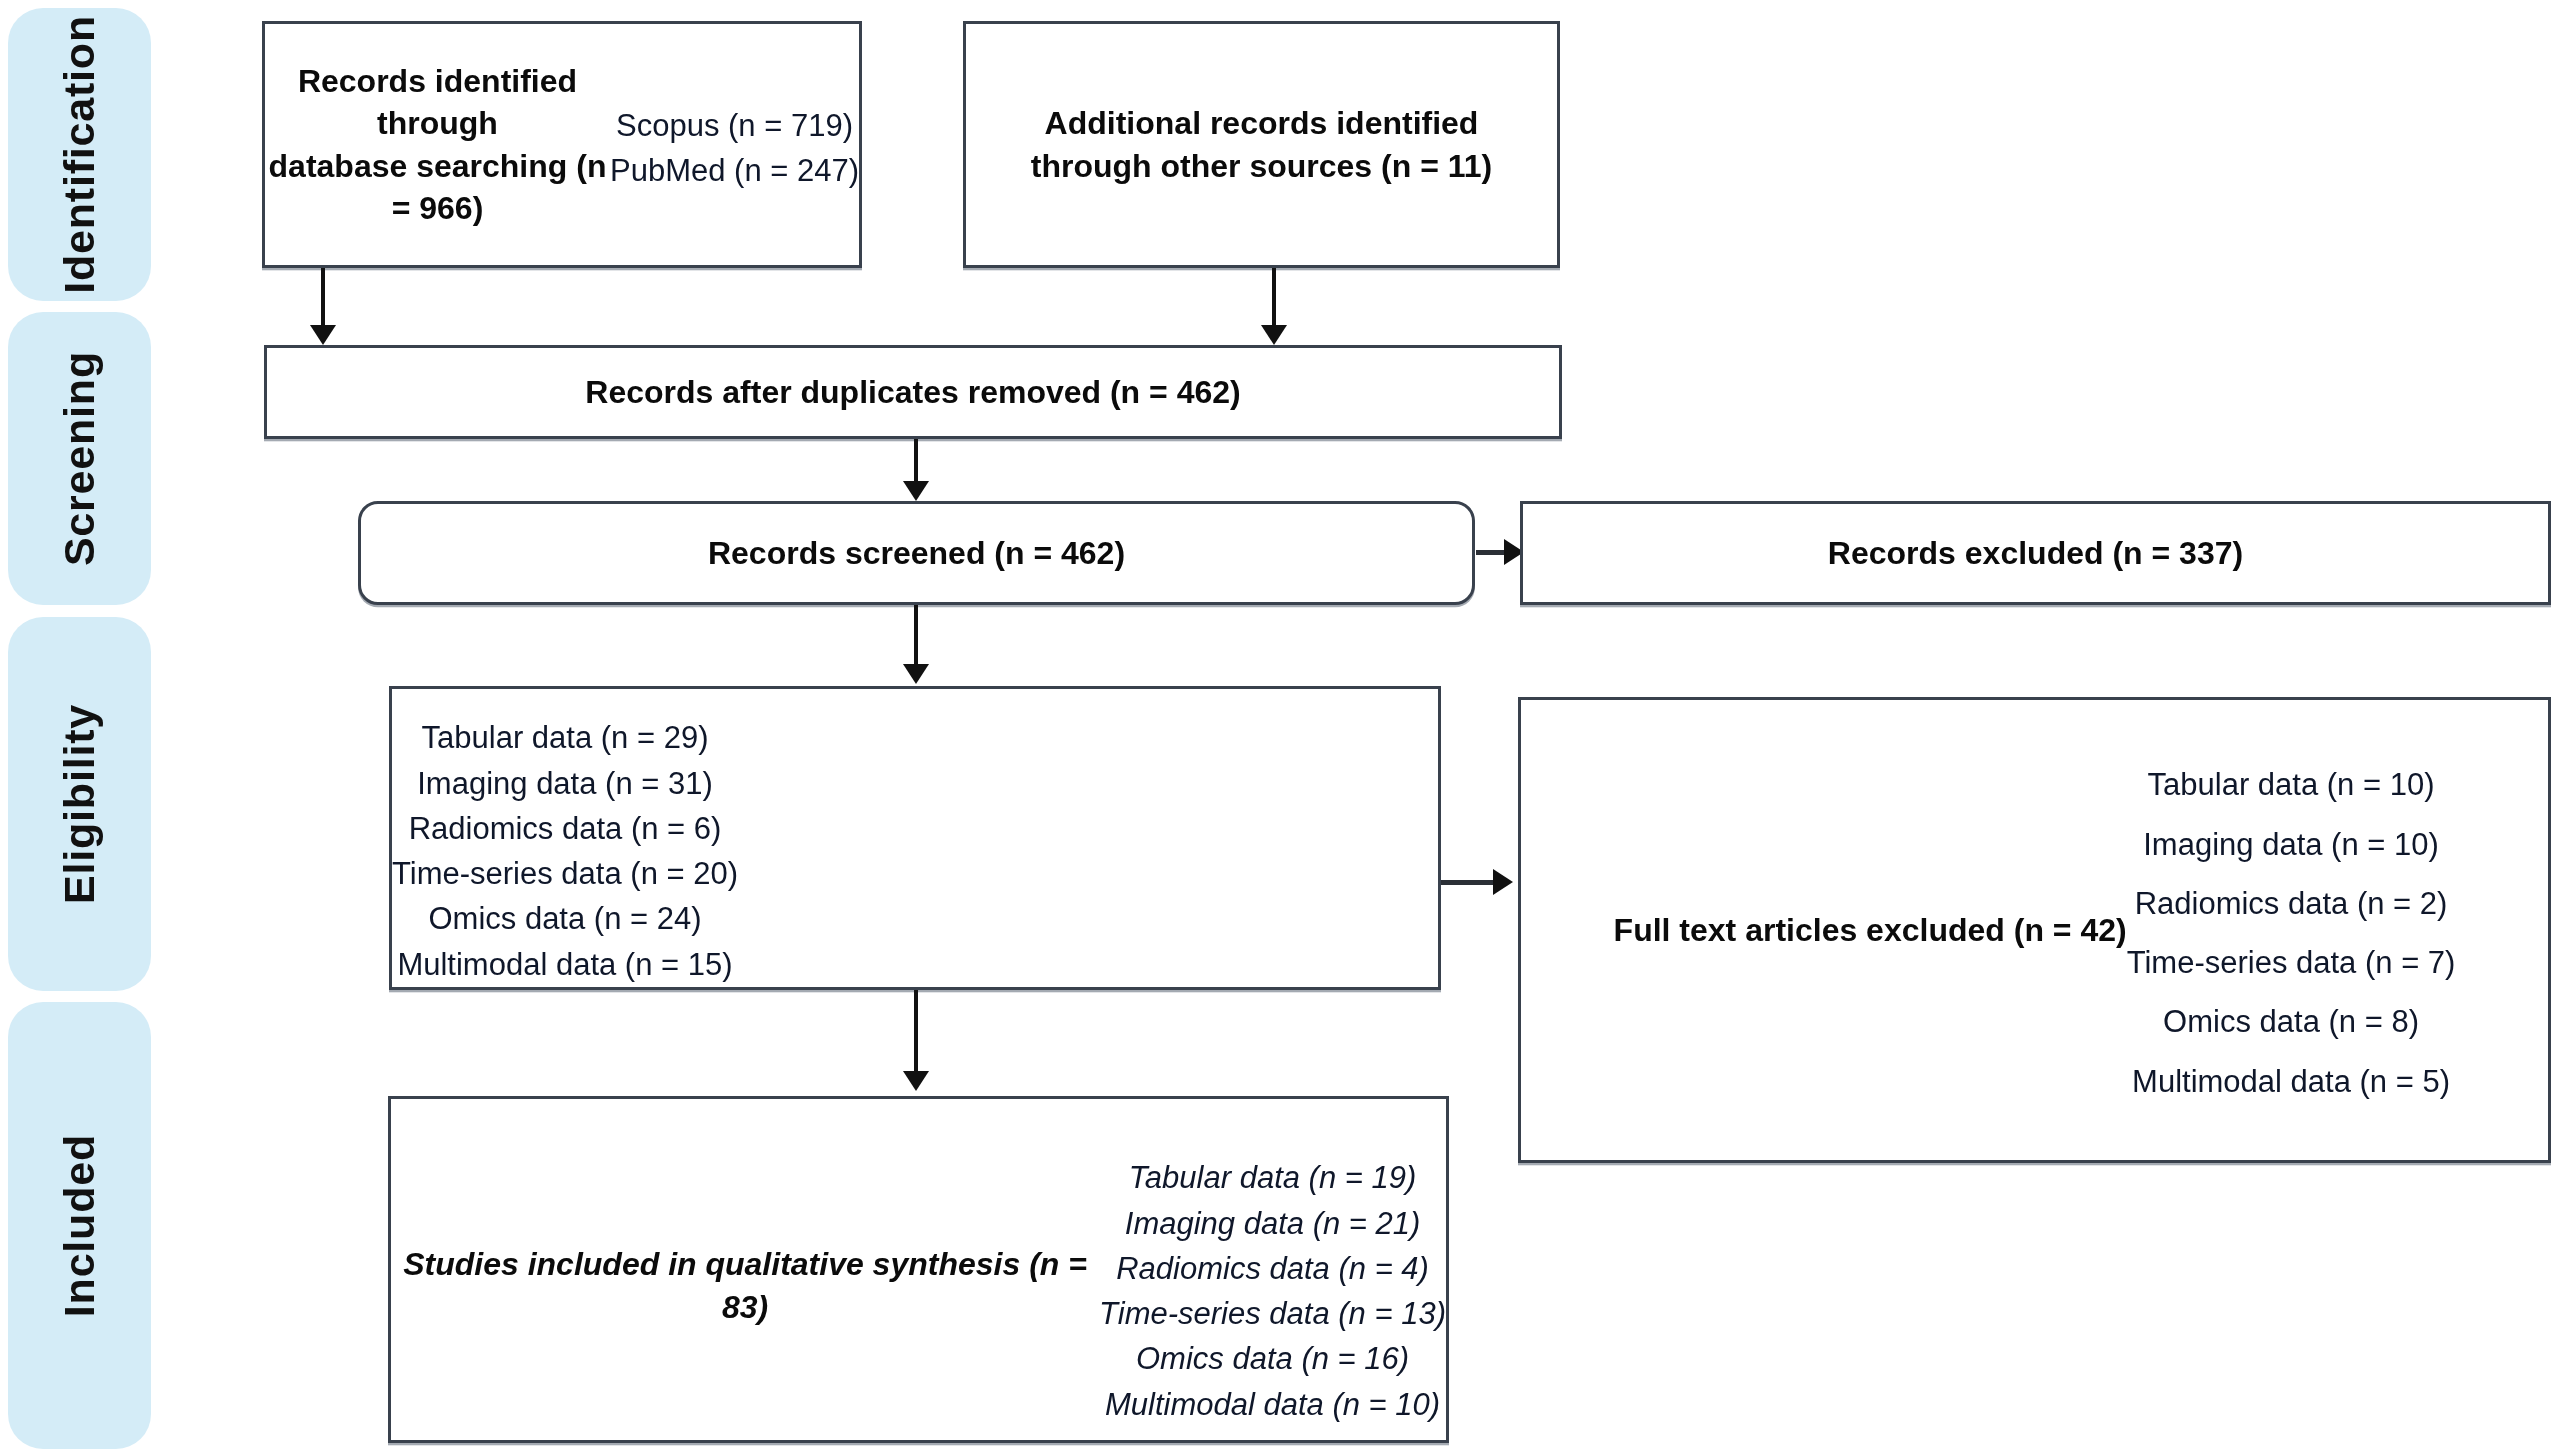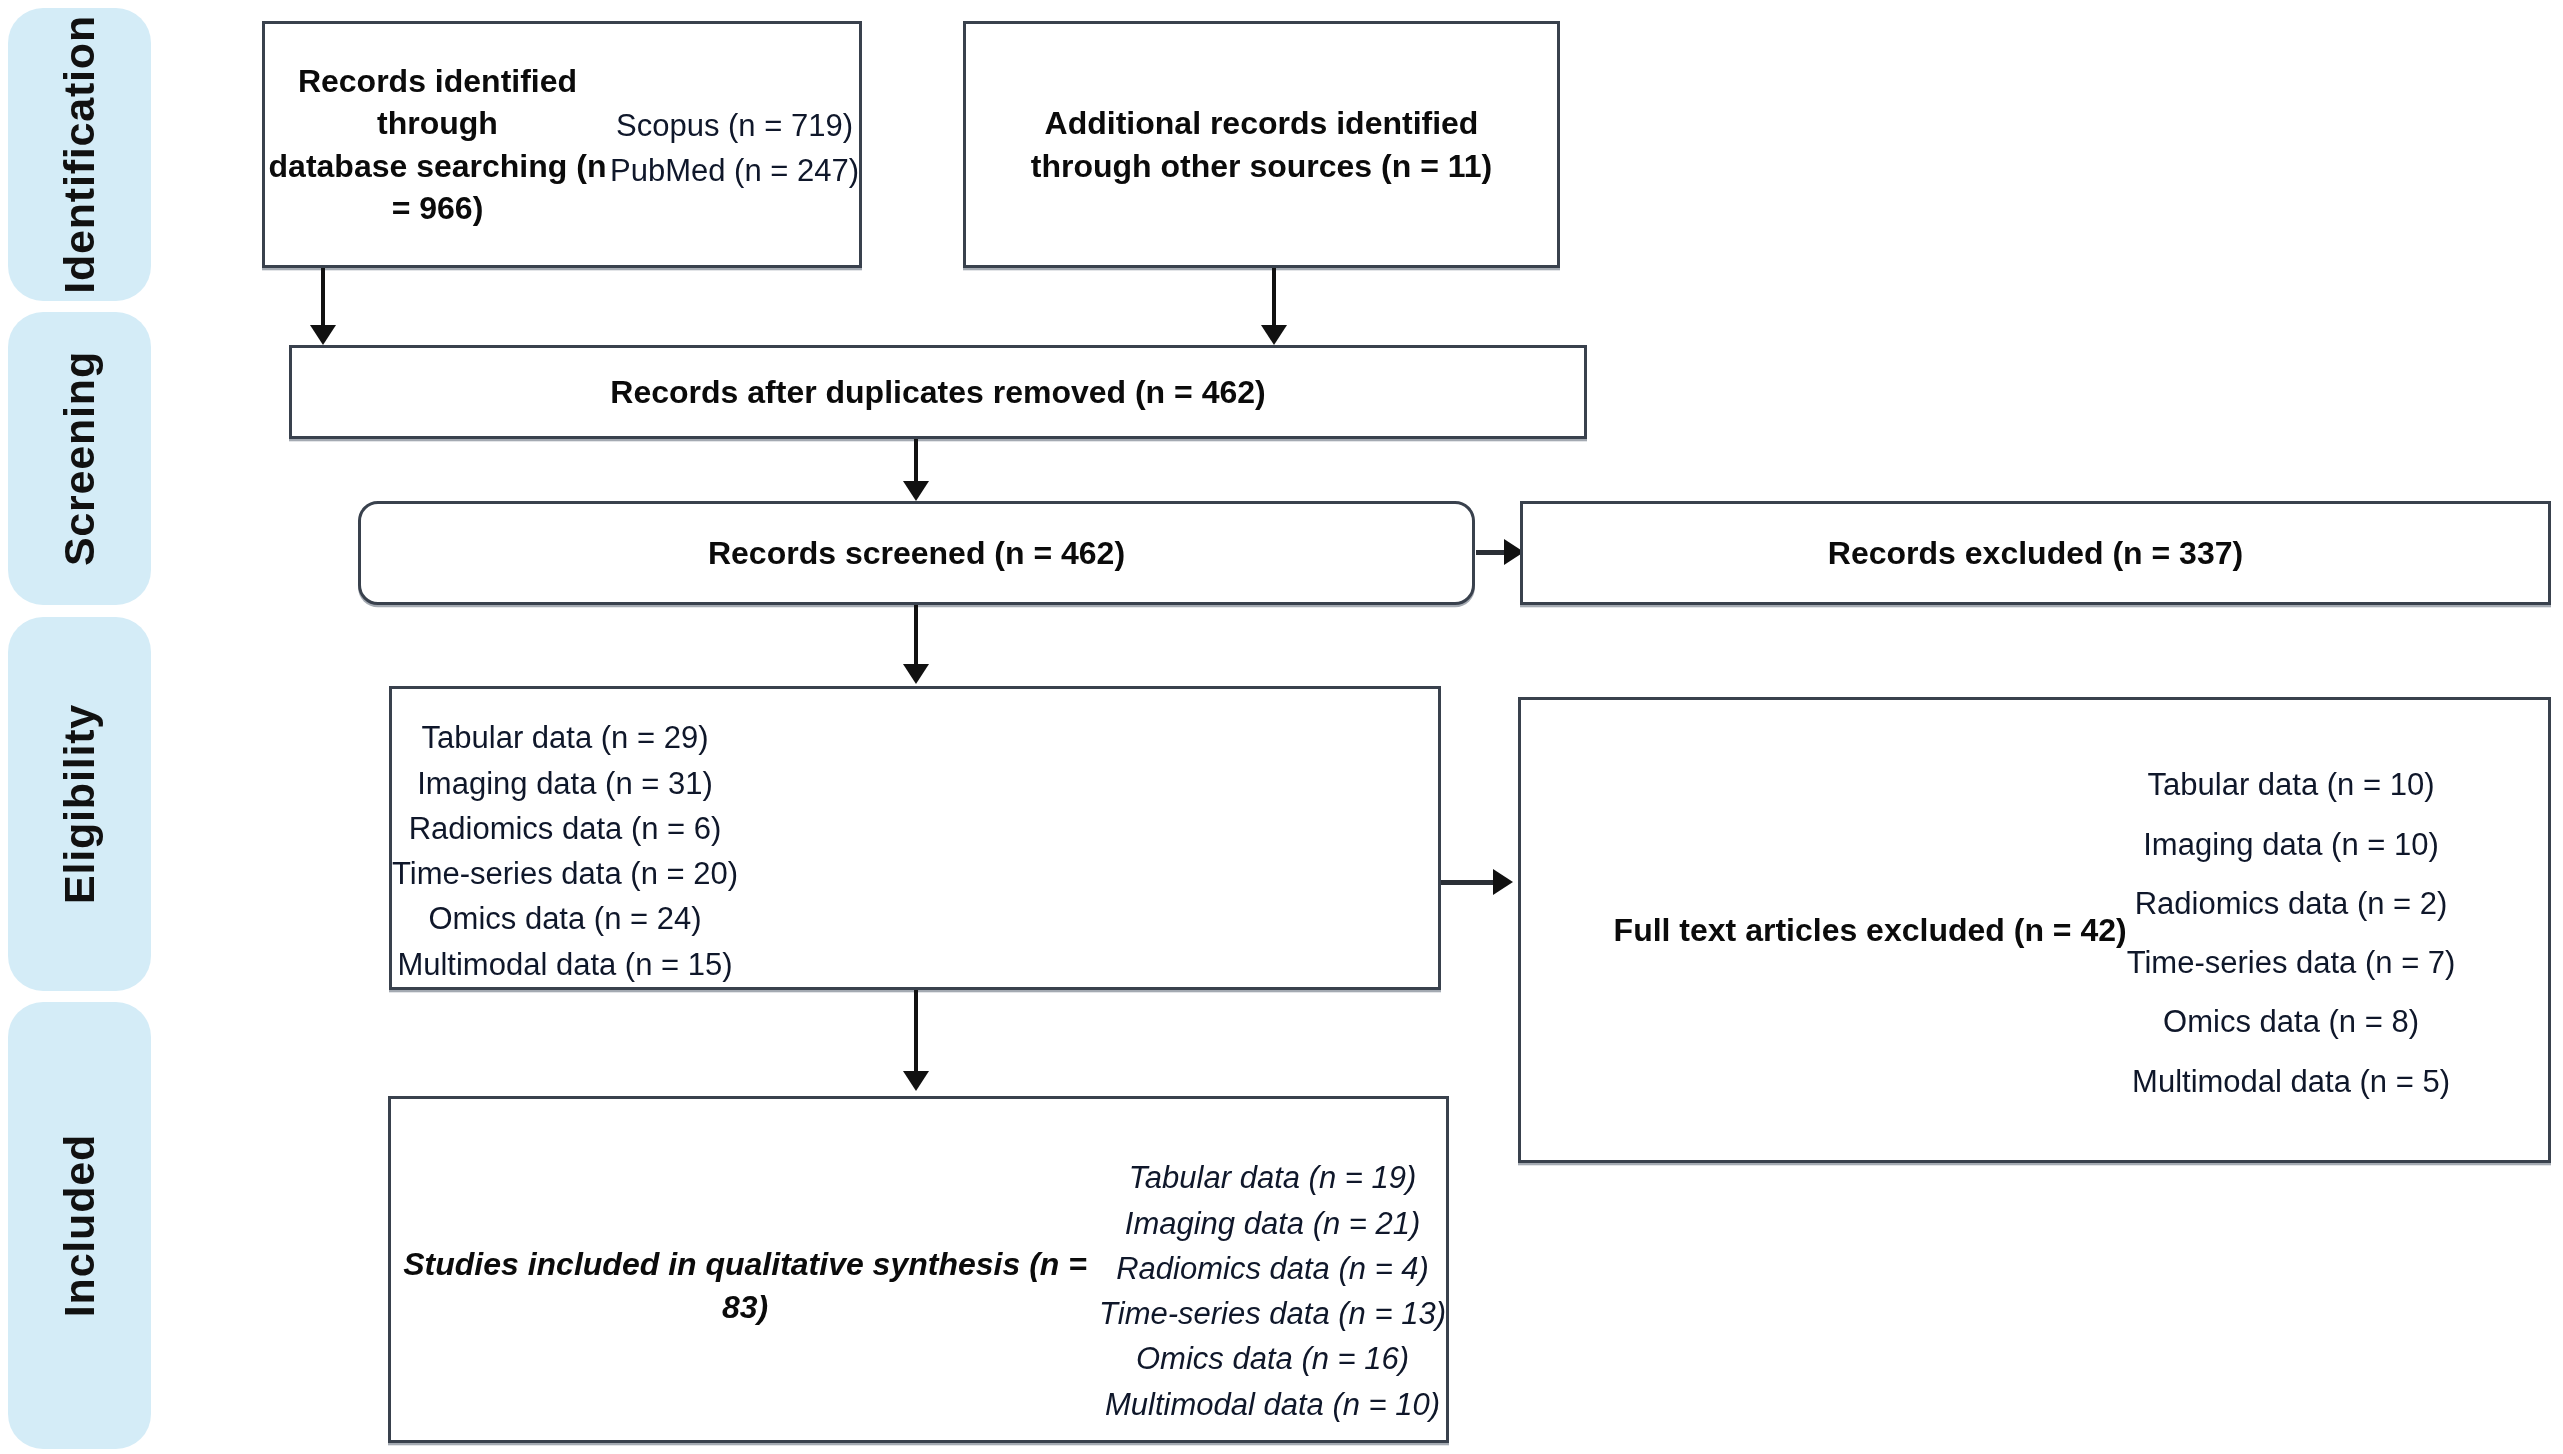--- a/index.html
+++ b/index.html
@@ -126,21 +126,21 @@
     <div class="bx-title">Additional records identified
 through other sources (n = 11)</div>
   </div>
 
   <div class="vline" style="left:321px; top:268px; height:60px;"></div>
   <div class="arrow-down" style="left:310px; top:325px;"></div>
 
   <div class="vline" style="left:1272px; top:268px; height:60px;"></div>
   <div class="arrow-down" style="left:1261px; top:325px;"></div>
 
-  <div class="fbox" style="left:264px; top:345px; width:1298px; height:94px;margin-left:25px;">
+  <div class="fbox" style="left:264px; top:345px; width:1298px; height:94px;">
     <div class="bx-title">Records after duplicates removed (n = 462)</div>
   </div>
 
   <div class="vline" style="left:914px; top:439px; height:45px;"></div>
   <div class="arrow-down" style="left:903px; top:481px;"></div>
 
   <div class="fbox" style="left:358px; top:501px; width:1117px; height:104px;border-radius:20px;">
     <div class="bx-title">Records screened (n = 462)</div>
   </div>
 

